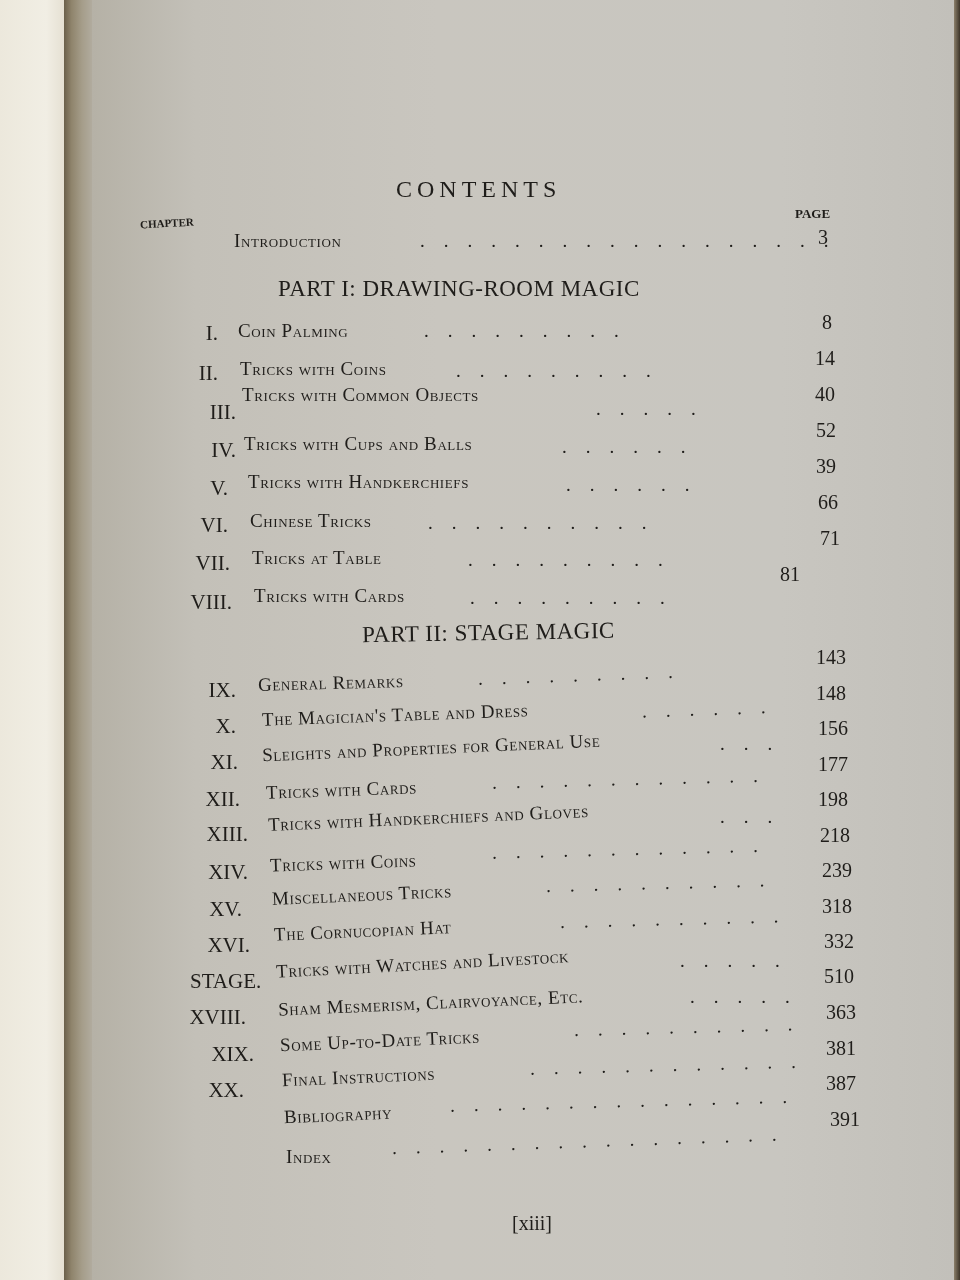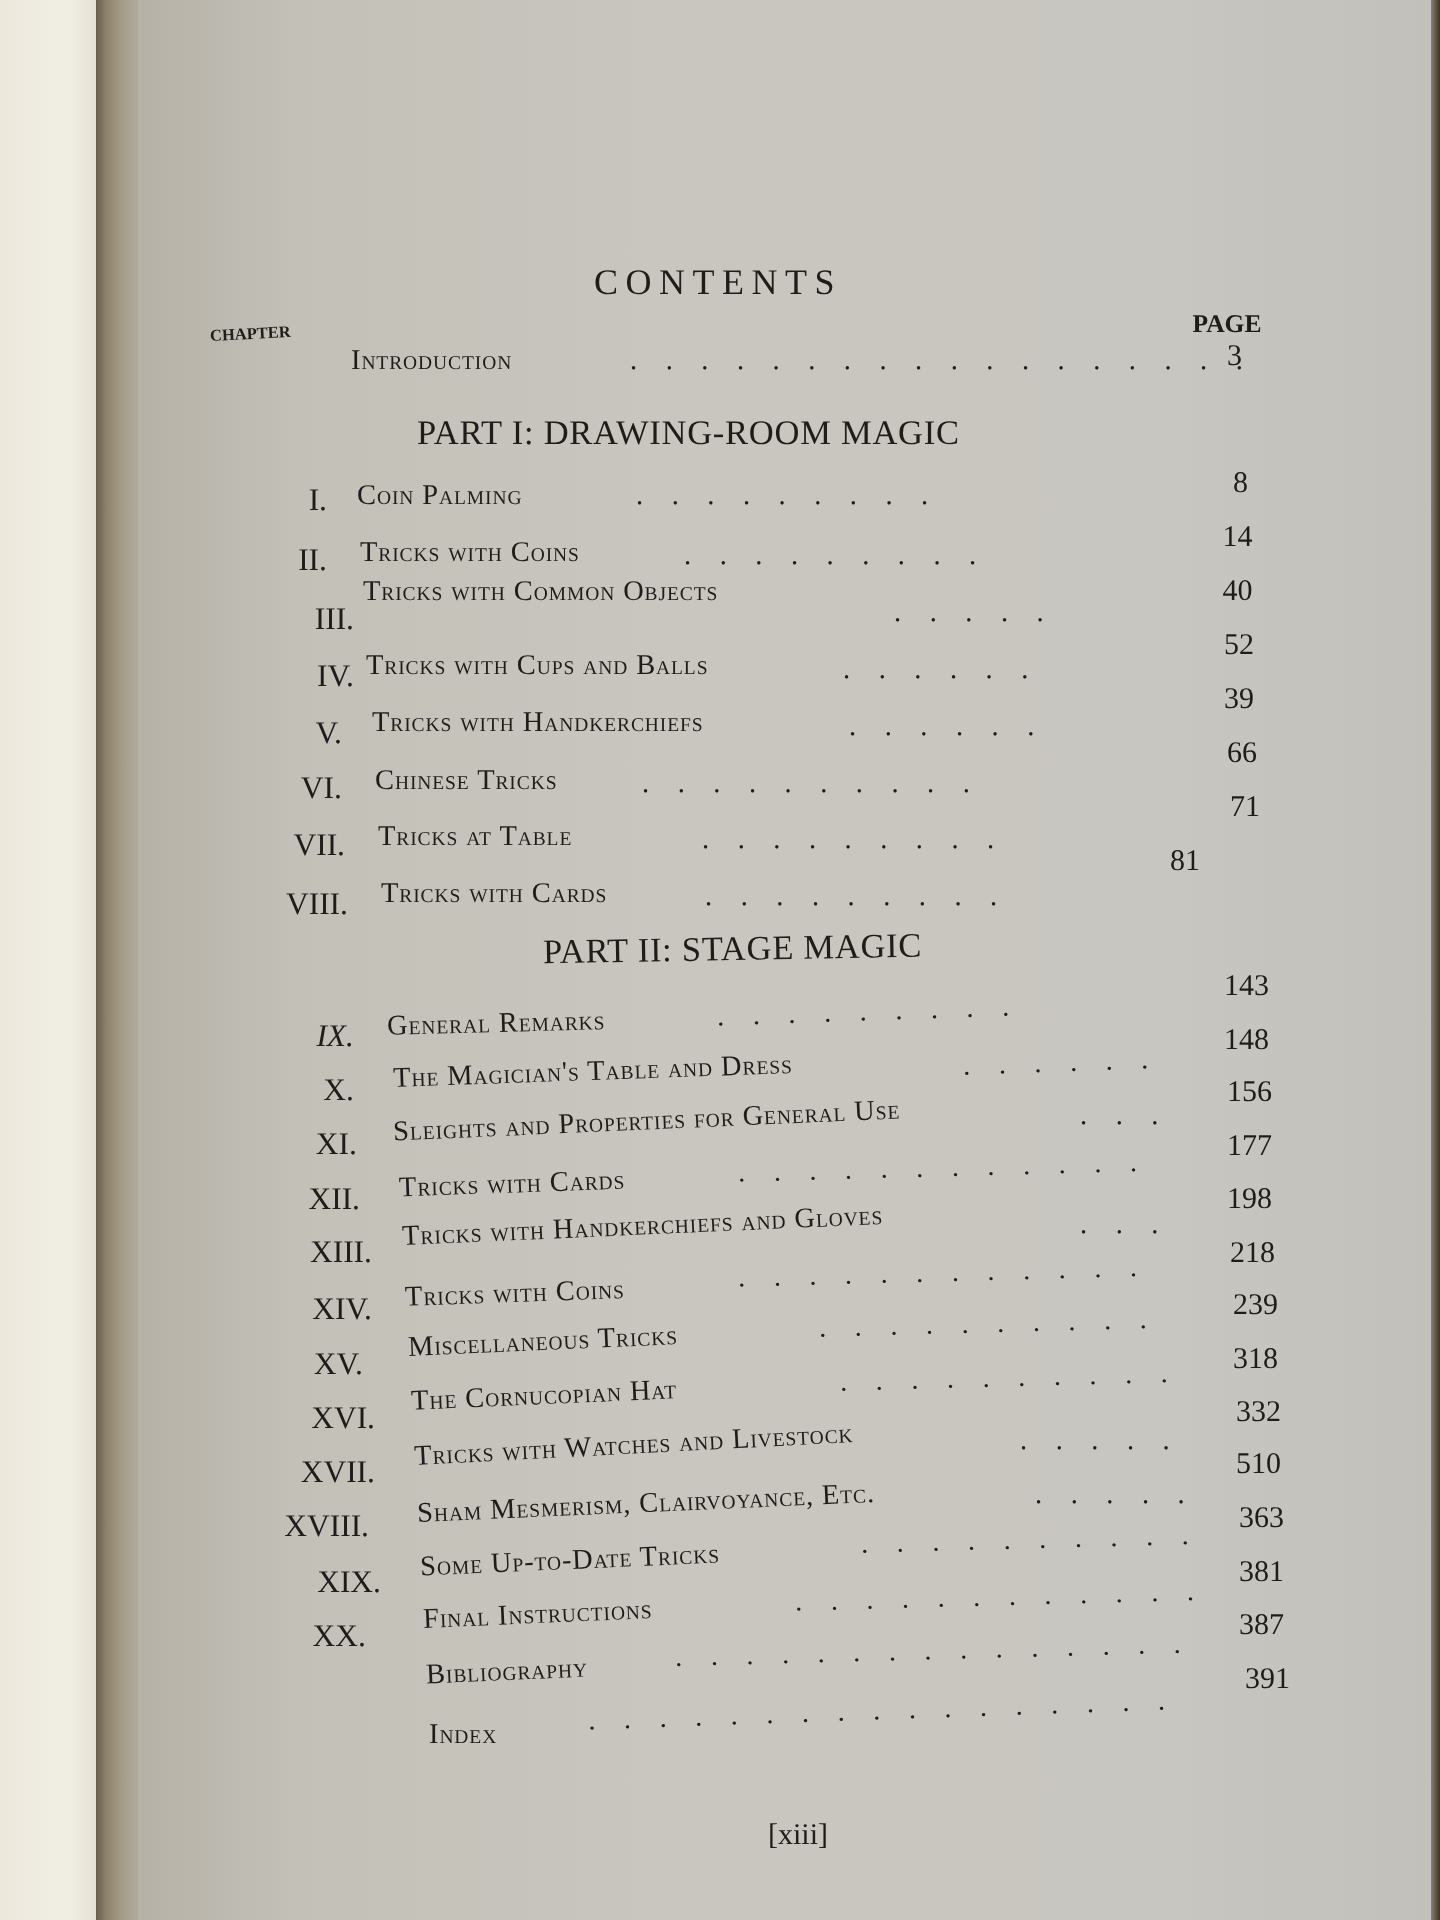--- a/index.html
+++ b/index.html
@@ -21,21 +21,21 @@
       position: absolute; left: 92px; top: 0; width: 862px; height: 1280px;
       background: linear-gradient(90deg, #b5b1a6 0%, #c3c0b8 12%, #c9c6bf 40%, #c8c6c0 80%, #c2c0ba 100%);
     }
     .right-edge {
       position: absolute; left: 954px; top: 0; width: 6px; height: 1280px;
       background: linear-gradient(90deg, #8b7f6a, #3b3328);
     }
     .abs { position: absolute; white-space: nowrap; }
     .title { left: 396px; top: 176px; font-size: 24px; letter-spacing: 5px; }
     .chapter-hdr { left: 140px; top: 217px; font-size: 11px; font-weight: bold; transform: rotate(-3deg); }
-    .page-hdr { left: 795px; top: 206px; font-size: 17px; font-weight: bold; }
+    .page-hdr { left: 795px; top: 206px; font-size: 13px; font-weight: bold; }
     .part { font-size: 23px; letter-spacing: 0.5px; }
     .sc { font-variant: small-caps; font-size: 19px; letter-spacing: 0.6px; }
     .num { font-size: 21px; text-align: right; width: 60px; }
     .pg { font-size: 20px; }
     .dots { font-size: 19px; letter-spacing: 19px; }
     .folio { left: 512px; top: 1212px; font-size: 20px; }
   </style>
 </head>
 <body>
 
@@ -89,21 +89,21 @@
 <div class="abs dots" style="left:468px;top:549px;">.........</div>
 <div class="abs pg" style="left:820px;top:527px;">71</div>
 
 <div class="abs num" style="left:172px;top:590px;">VIII.</div>
 <div class="abs sc" style="left:254px;top:585px;">Tricks with Cards</div>
 <div class="abs dots" style="left:470px;top:587px;">.........</div>
 <div class="abs pg" style="left:780px;top:563px;text-align:right;">81</div>
 
 <div class="abs part" style="left:362px;top:620px;transform:rotate(-1deg);">PART II: STAGE MAGIC</div>
 
-<div class="abs num" style="left:176px;top:678px;font-style:italic;">IX.</div>
+<div class="abs num" style="left:176px;top:678px;">IX.</div>
 <div class="abs sc" style="left:258px;top:672px;transform:rotate(-1.5deg);">General Remarks</div>
 <div class="abs dots" style="left:478px;top:664px;transform:rotate(-2deg);">.........</div>
 <div class="abs pg" style="left:816px;top:646px;">143</div>
 
 <div class="abs num" style="left:176px;top:714px;">X.</div>
 <div class="abs sc" style="left:262px;top:704px;transform:rotate(-2deg);">The Magician's Table and Dress</div>
 <div class="abs dots" style="left:642px;top:698px;transform:rotate(-2deg);">......</div>
 <div class="abs pg" style="left:816px;top:682px;">148</div>
 
 <div class="abs num" style="left:178px;top:750px;">XI.</div>
@@ -129,21 +129,21 @@
 <div class="abs num" style="left:182px;top:897px;">XV.</div>
 <div class="abs sc" style="left:272px;top:884px;transform:rotate(-2.5deg);">Miscellaneous Tricks</div>
 <div class="abs dots" style="left:546px;top:872px;transform:rotate(-1.5deg);">..........</div>
 <div class="abs pg" style="left:822px;top:859px;">239</div>
 
 <div class="abs num" style="left:190px;top:933px;">XVI.</div>
 <div class="abs sc" style="left:274px;top:920px;transform:rotate(-2.5deg);">The Cornucopian Hat</div>
 <div class="abs dots" style="left:560px;top:908px;transform:rotate(-1.5deg);">..........</div>
 <div class="abs pg" style="left:822px;top:895px;">318</div>
 
-<div class="abs num" style="left:190px;top:969px;">XVII.</div>
+<div class="abs num" style="left:190px;top:969px;">STAGE.</div>
 <div class="abs sc" style="left:276px;top:953px;transform:rotate(-3deg);">Tricks with Watches and Livestock</div>
 <div class="abs dots" style="left:680px;top:950px;">.....</div>
 <div class="abs pg" style="left:824px;top:930px;">332</div>
 
 <div class="abs num" style="left:186px;top:1005px;">XVIII.</div>
 <div class="abs sc" style="left:278px;top:992px;transform:rotate(-2.5deg);">Sham Mesmerism, Clairvoyance, Etc.</div>
 <div class="abs dots" style="left:690px;top:986px;">.....</div>
 <div class="abs pg" style="left:824px;top:965px;">510</div>
 
 <div class="abs num" style="left:194px;top:1042px;">XIX.</div>

